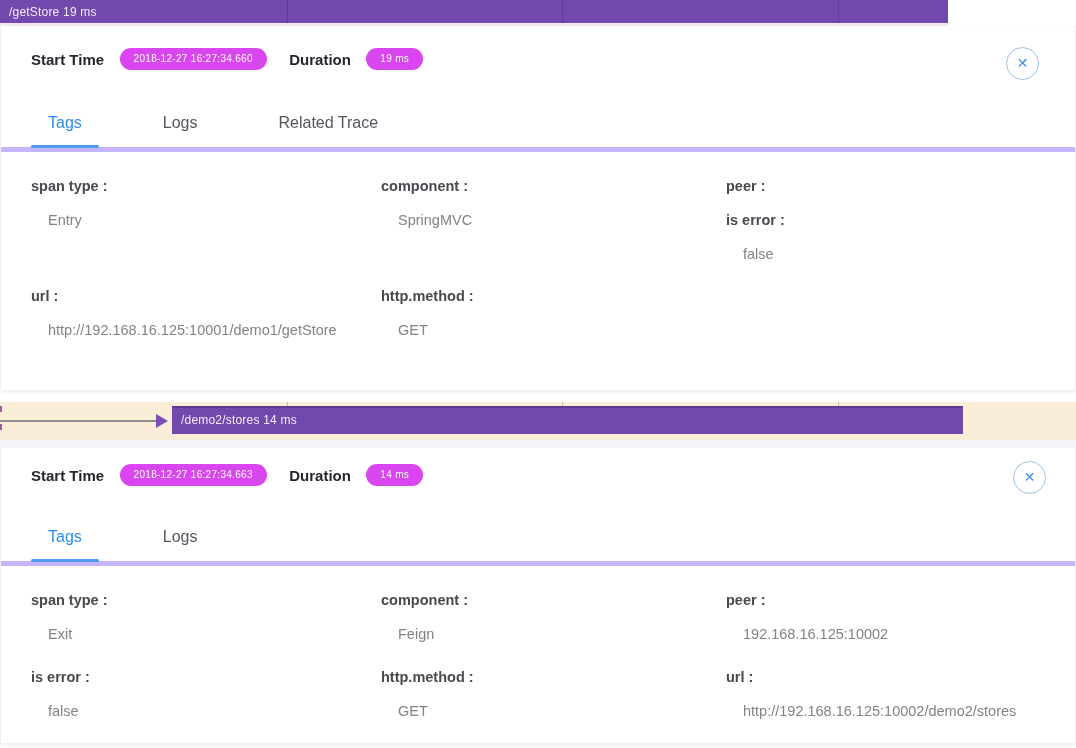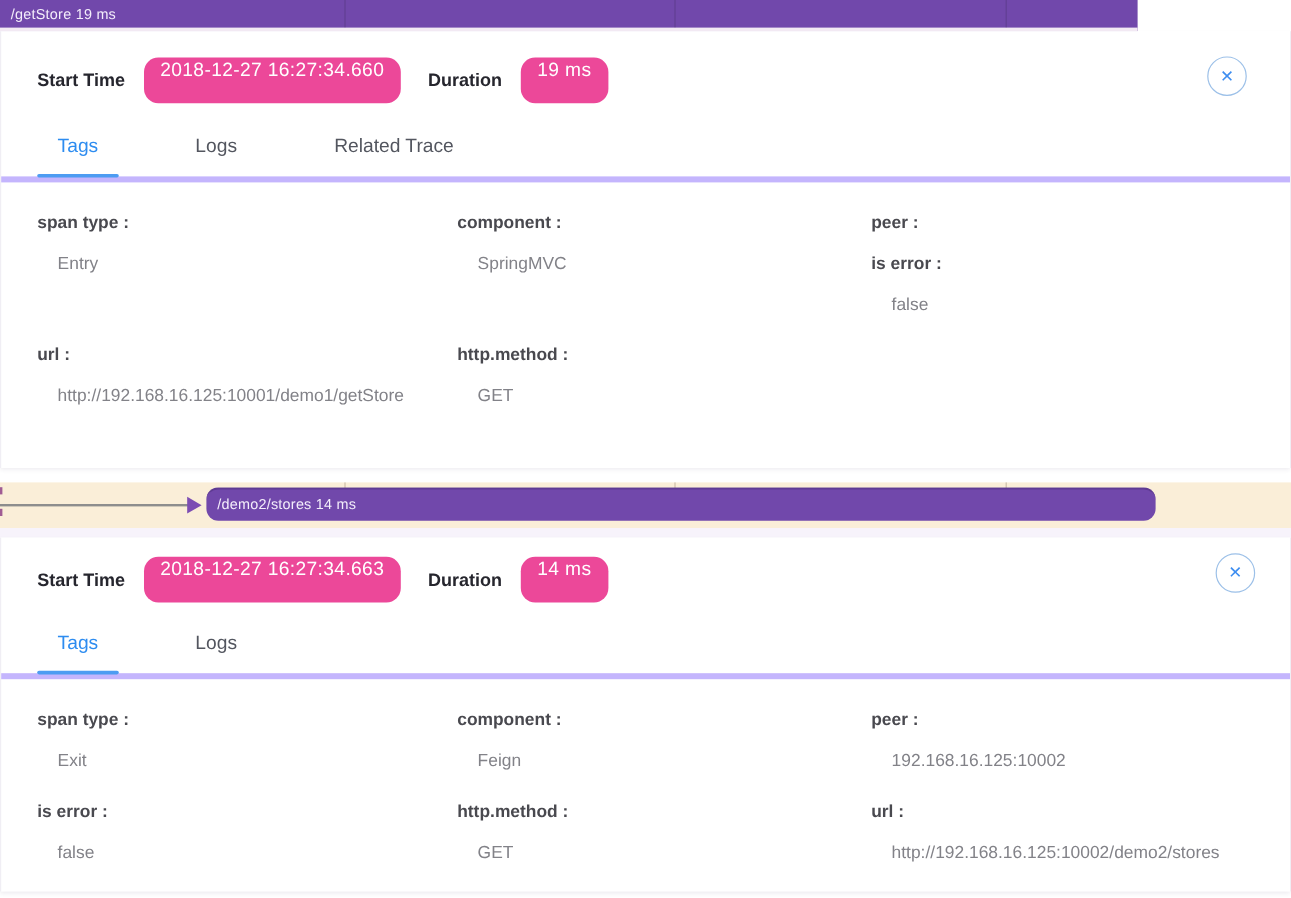--- a/index.html
+++ b/index.html
@@ -25,22 +25,22 @@
     box-shadow: 0 2px 4px rgba(60,40,90,.10);
   }
   .panel-header { position: relative; padding: 22px 30px 0 30px; height: 74px; }
   .hdr-label {
     display: inline-block; vertical-align: middle;
     font-size: 15px; font-weight: 700; color: #26262e; margin-right: 11px;
   }
   .hdr-label.duration { margin-left: 18px; }
   .badge {
     display: inline-block; vertical-align: middle;
-    background: #ec4899; color: #fff; font-size: 16px;
-    height: 38px; line-height: 22px; padding: 0 14px;
+    background: #d946ef; color: #fff; font-size: 10px;
+    height: 22px; line-height: 22px; padding: 0 14px;
     border-radius: 12px; letter-spacing: .3px;
   }
   .close-btn {
     position: absolute; width: 33px; height: 33px; border-radius: 50%;
     border: 1px solid #9cc0e8; background: transparent;
     color: #3d8df0; font-size: 14px; line-height: 31px; text-align: center;
     cursor: pointer;
   }
   .top-panel .close-btn { top: 21px; right: 36px; }
   .bottom-panel .close-btn { top: 13px; right: 29px; }
@@ -82,21 +82,21 @@
     position: absolute; left: 0; top: 18px; width: 157px; height: 2px;
     background: #8d8d8d;
   }
   .arrow-head {
     position: absolute; left: 156px; top: 12px; width: 0; height: 0;
     border-top: 7px solid transparent; border-bottom: 7px solid transparent;
     border-left: 12px solid #7c4db3;
   }
   .span-bar {
     position: absolute; left: 172px; top: 4px; width: 791px; height: 28px;
-    background: #7148ab; border-top: 2px solid #5e3a93; border-radius: 10px;
+    background: #7148ab; border-top: 2px solid #5e3a93;
   }
   .span-bar .bar-label {
     position: absolute; left: 9px; top: 5px;
     color: #f4eefb; font-size: 12px; letter-spacing: .2px;
   }
   .lavender-strip { height: 8px; background: #f7f3fb; }
 </style>
 </head>
 <body>
 

